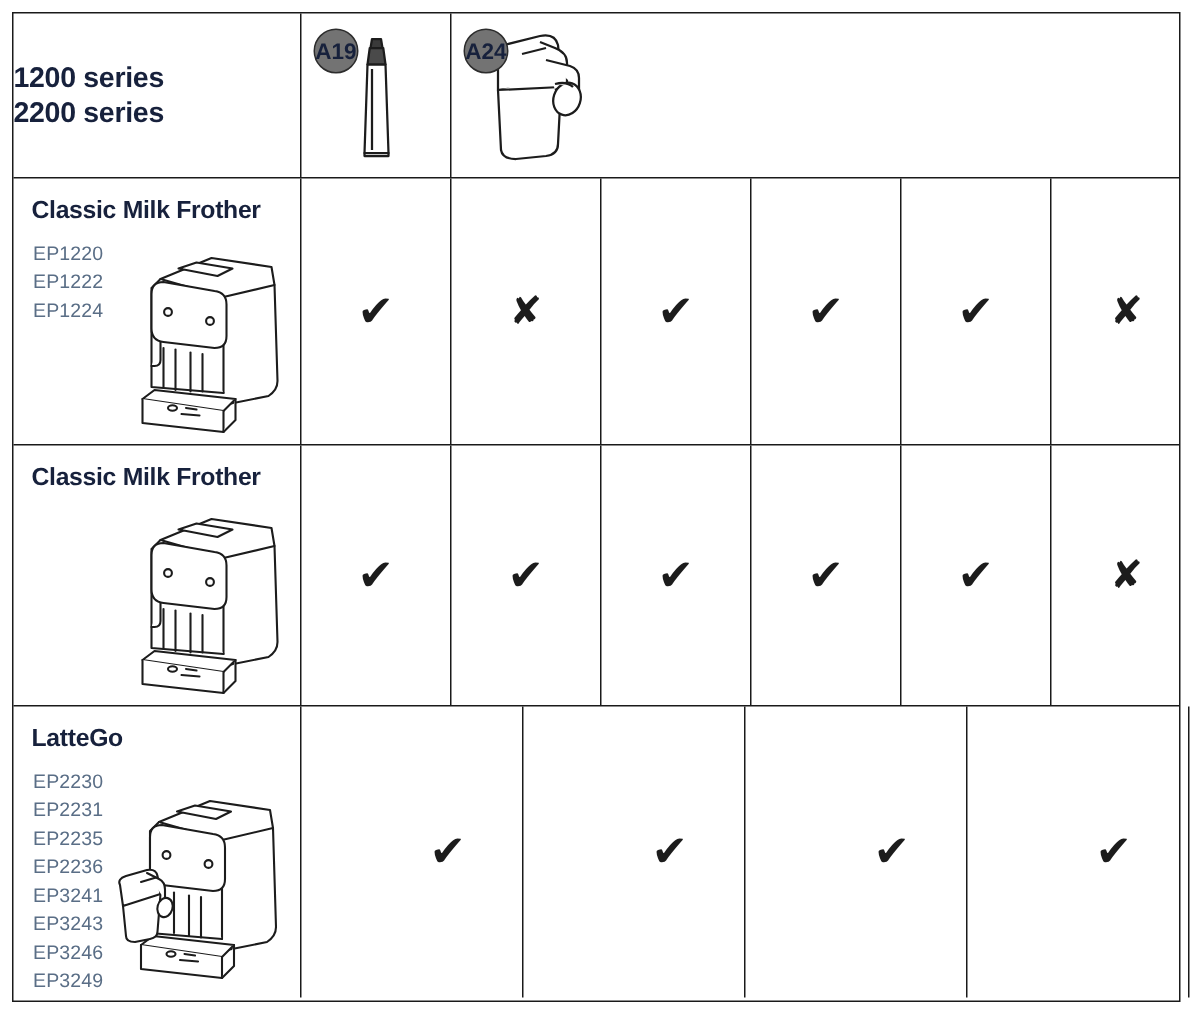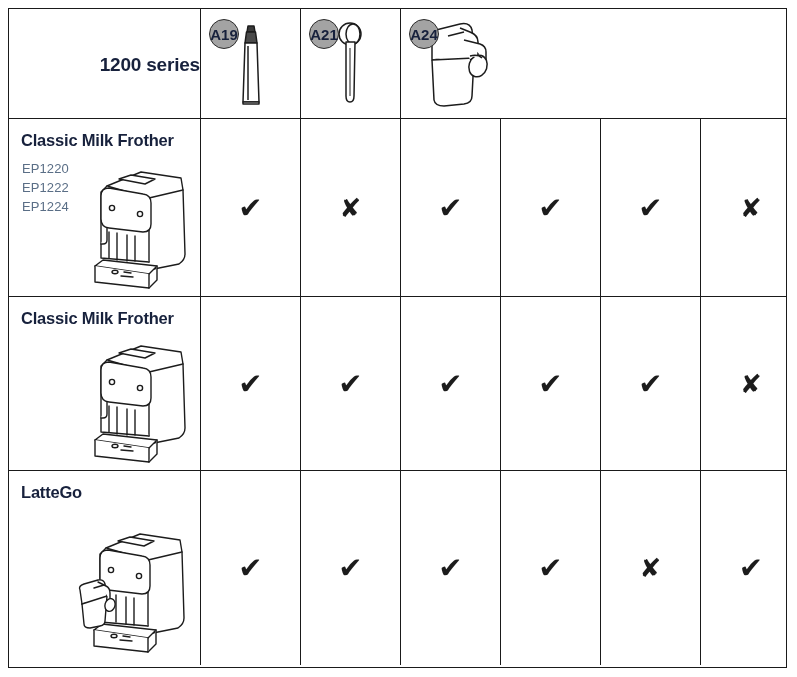--- a/index.html
+++ b/index.html
@@ -29,21 +29,21 @@
   .trow {
     display: flex;
     box-sizing: border-box;
     border-bottom: 1.6px solid #1a1a1a;
   }
   .trow.last { border-bottom: none; }
 
   .header-row { height: 110px; }
   .row-1 { height: 178px; }
   .row-2 { height: 174px; }
-  .row-3 { height: 194px; }
+  .row-3 { height: 194px; gap: 48px; }
 
   
   .label-cell {
     width: 192px;
     flex: 0 0 192px;
     box-sizing: border-box;
     border-right: 1.6px solid #1a1a1a;
     position: relative;
   }
   .acc-cell {
@@ -54,21 +54,21 @@
     position: relative;
   }
   .acc-cell.lastcol { border-right: none; }
 
   
   .series-block {
     position: absolute;
     left: 0; right: 0;
     top: 50%;
     transform: translateY(-50%);
-    text-align: right;
+    text-align: left;
     color: #17213c;
     font-weight: bold;
     font-size: 19px;
     line-height: 23px;
     letter-spacing: -0.2px;
   }
 
   
   .acc-badge {
     position: absolute;
@@ -77,21 +77,21 @@
     width: 30px;
     height: 30px;
     border: 1.4px solid #2c2c2c;
     border-radius: 50%;
     color: #17213c;
     font-size: 15px;
     font-weight: 600;
     line-height: 30px;
     text-align: center;
     box-sizing: border-box;
-    background: #a3a3a3;
+    background: #737373;
     z-index: 3;
   }
   .acc-art {
     position: absolute;
     left: 0; right: 0; top: 0; bottom: 0;
     display: flex;
     align-items: center;
     justify-content: center;
   }
   .acc-art svg { display: block; }
@@ -145,52 +145,40 @@
 </head>
 <body>
 
 <div id="compat-table">
 
   <div class="trow header-row">
 
     <div class="label-cell">
       <div class="series-block">
         <div>1200 series</div>
+        <div>2200 series</div>
       </div>
     </div>
 
     <div class="acc-cell">
       <div class="acc-badge">A19</div>
       <div class="acc-art">
         <svg width="56" height="92" viewBox="0 0 56 92">
           <g fill="none" stroke="#1c1c1c" stroke-width="1.5" stroke-linejoin="round">
             <path d="M25 8 L31 8 L32 14 L24 14 Z" fill="#3a3a3a" stroke="#1c1c1c"></path>
             <path d="M23.5 14 L32.5 14 L34 25 L22 25 Z" fill="#4a4a4a" stroke="#1c1c1c"></path>
             <path d="M22 25 L34 25 L36 84 L20 84 Z" fill="#ffffff"></path>
             <path d="M20 84 L36 84 L36 86 L20 86 Z" fill="#ffffff"></path>
             <line x1="25" y1="28" x2="25" y2="82"></line>
           </g>
         </svg>
       </div>
     </div>
 
 
-    <div class="acc-cell">
-      <div class="acc-badge">A21</div>
-      <div class="acc-art">
-        <svg width="46" height="92" viewBox="0 0 46 92">
-          <g fill="#ffffff" stroke="#1c1c1c" stroke-width="1.5" stroke-linejoin="round">
-            <circle cx="22" cy="16" r="11"></circle>
-            <ellipse cx="25" cy="16" rx="7" ry="10"></ellipse>
-            <path d="M18 24 L27 24 L26 78 Q26 84 22 84 Q18 84 18 78 Z"></path>
-          </g>
-          <line x1="22" y1="30" x2="22" y2="78" stroke="#1c1c1c" stroke-width="1"></line>
-        </svg>
-      </div>
-    </div>
 
 
 
     <div class="acc-cell lastcol">
       <div class="acc-badge">A24</div>
       <div class="acc-art">
         <svg width="86" height="96" viewBox="0 0 86 96">
           <g fill="#ffffff" stroke="#1c1c1c" stroke-width="1.5" stroke-linejoin="round">
             <path d="M24 22 Q20 18 28 14 L52 8 Q62 6 64 14 L66 34 L58 40 L24 44 Z"></path>
             <path d="M24 44 L26 84 Q27 90 36 90 L56 88 Q64 87 64 80 L66 42"></path>
@@ -305,20 +293,30 @@
         <div class="mark">✔</div>
       </div>
     <div class="acc-cell lastcol">
         <div class="mark cross">✘</div>
       </div>
   </div>
 
   <div class="trow row-3 last">
     <div class="label-cell">
       <div class="prod-title">LatteGo</div>
+      <div class="model-list">
+        <div>EP2230</div>
+        <div>EP2231</div>
+        <div>EP2235</div>
+        <div>EP2236</div>
+        <div>EP3241</div>
+        <div>EP3243</div>
+        <div>EP3246</div>
+        <div>EP3249</div>
+      </div>
       <div class="machine-art">
         <svg width="130" height="135" viewBox="0 0 130 135">
           <g fill="#ffffff" stroke="#1c1c1c" stroke-width="1.4" stroke-linejoin="round" stroke-linecap="round">
             <path d="M40 22 L74 8 L114 14 L116 26 L82 34 Z"></path>
             <path d="M52 15 L64 11 L88 15 L78 20 Z"></path>
             <path d="M82 34 L82 100"></path>
             <path d="M116 26 L118 92 Q118 98 112 102 L82 108"></path>
             <path d="M40 22 L34 28 L34 96 L82 100"></path>
             <path d="M34 32 Q34 24 42 24 L76 30 Q84 31 84 39 L84 60 Q84 68 76 68 L42 64 Q34 63 34 55 Z" fill="#ffffff"></path>
             <circle cx="45" cy="44" r="2.6"></circle>

